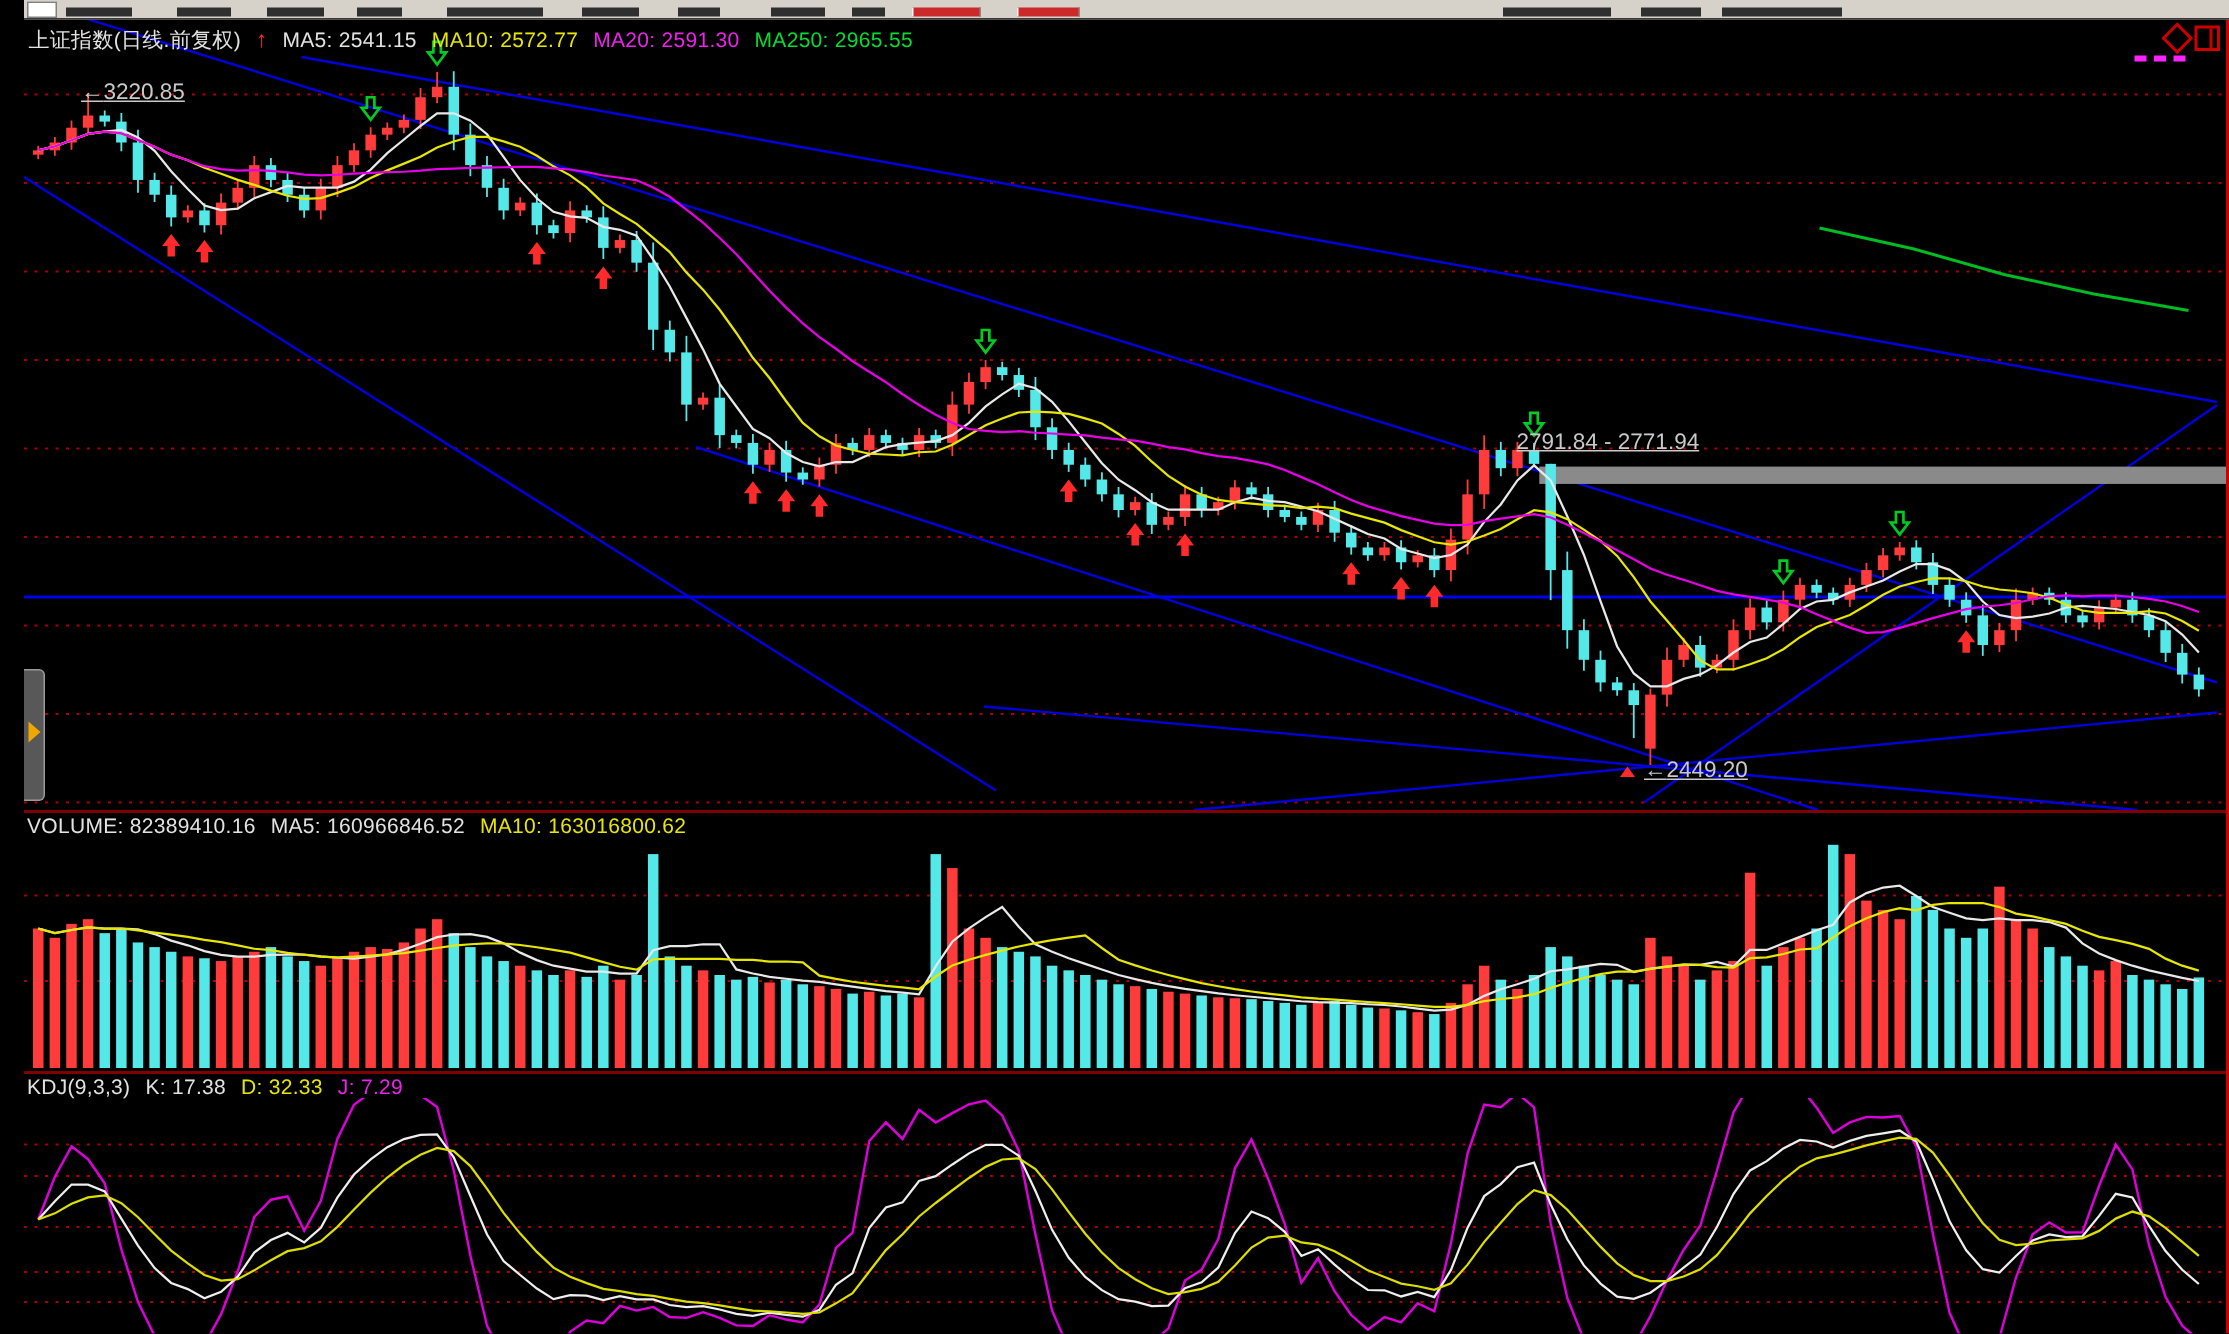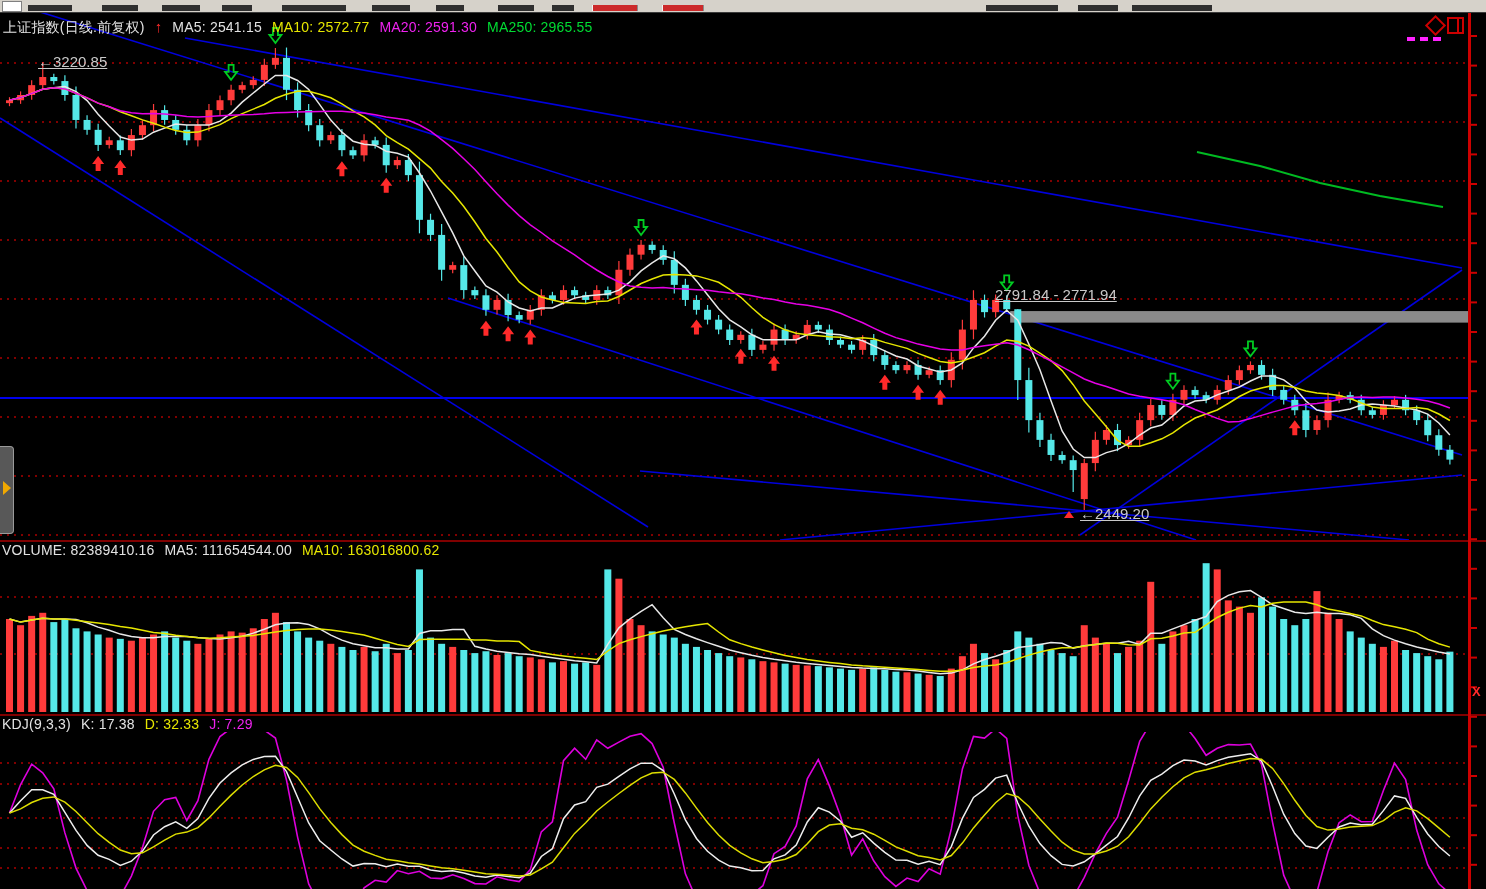--- a/index.html
+++ b/index.html
@@ -1,17 +1,17 @@
 <!DOCTYPE html>
 <html><head>
 <meta charset="utf-8">
 <style>
   html,body{margin:0;padding:0;background:#000;width:1486px;height:889px;overflow:hidden;
     font-family:"Liberation Sans", sans-serif;}
-  .stage{position:absolute;left:0;top:0;width:1333px;height:889px;}
+  .stage{position:absolute;left:16px;top:0;width:1333px;height:889px;}
   svg{position:absolute;left:0;top:0;}
   
   .menubar{position:absolute;left:0;top:0;width:1486px;height:12px;background:#d6d2ca;
     border-bottom:1px solid #3a3a3a;z-index:5;}
   .menubar i{position:absolute;top:5px;height:6px;background:#2f2f2f;display:block;}
   .menubar i.red{background:#cc2a2a;border-left:1px solid #f5f5f5;border-right:1px solid #8a8a8a;}
   .menubar .winicon{position:absolute;left:2px;top:1px;width:18px;height:9px;background:#fff;
     border:1px solid #808080;}
   
   .ovl{position:absolute;white-space:nowrap;z-index:4;}
@@ -567,21 +567,21 @@
   <div class="ovl hdr" style="left:3px;top:18px;">
     <span class="c-white">上证指数(日线.前复权)</span><span class="arrow-up-hdr">↑</span><span class="c-white">MA5: 2541.15</span><span class="c-yel">MA10: 2572.77</span><span class="c-mag">MA20: 2591.30</span><span class="c-grn">MA250: 2965.55</span>
   </div>
 
   <div class="ovl anno" style="left:38px;top:53px;"><span>←</span><span>3220.85</span></div>
   <div class="ovl anno" style="left:995px;top:286px;">2791.84 - 2771.94</div>
   <div class="ovl anno" style="left:1080px;top:505px;"><span>←</span><span>2449.20</span></div>
   <span class="low-marker"></span>
 
   <div class="ovl hdr" style="left:2px;top:542px;">
-    <span class="c-white">VOLUME: 82389410.16</span><span class="c-white">MA5: 111654544.00</span><span class="c-yel">MA10: 163016800.62</span>
+    <span class="c-white">VOLUME: 82389410.16</span><span class="c-white">MA5: 160966846.52</span><span class="c-yel">MA10: 163016800.62</span>
   </div>
 
   <div class="ovl hdr" style="left:2px;top:716px;">
     <span class="c-white">KDJ(9,3,3)</span><span class="c-white">K: 17.38</span><span class="c-yel">D: 32.33</span><span class="c-mag">J: 7.29</span>
   </div>
 
   <span class="ic-diamond"></span>
   <span class="ic-split">
       <b></b>
     </span>

